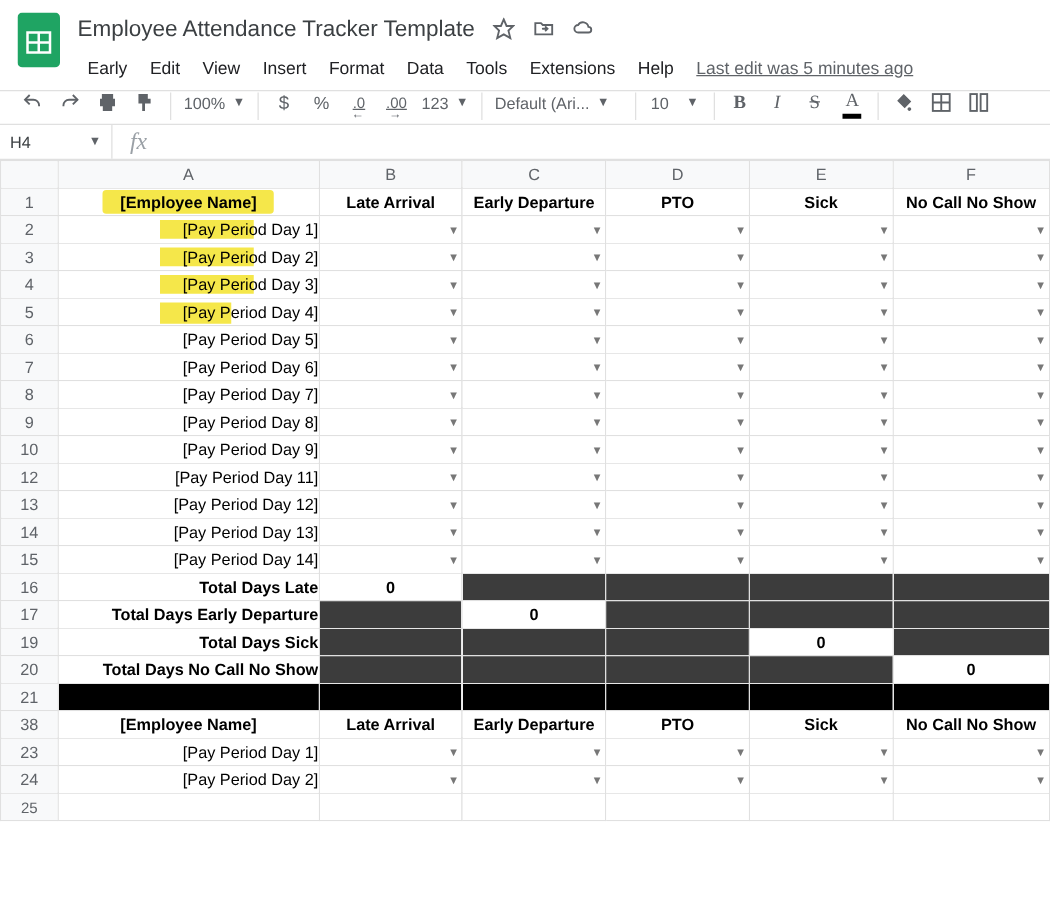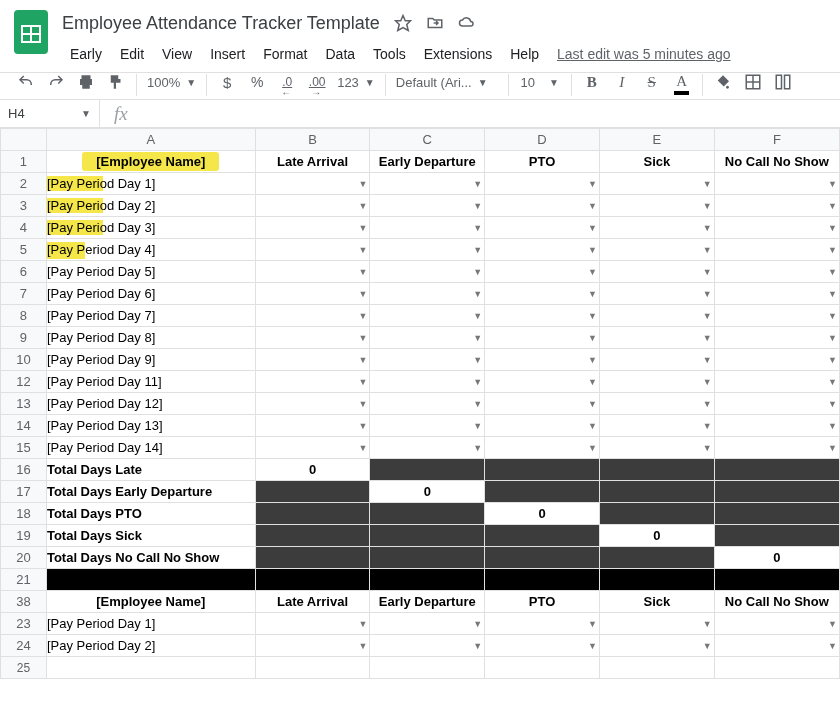--- a/index.html
+++ b/index.html
@@ -111,21 +111,21 @@
     height: 4px;
     background: #000;
   }
   .formula-bar {
     display: flex;
     align-items: center;
     border-bottom: 1px solid #e0e0e0;
     height: 28px;
   }
   .name-box {
-    width: 100px;
+    width: 90px;
     display: flex;
     align-items: center;
     justify-content: space-between;
     padding: 0 8px;
     border-right: 1px solid #e0e0e0;
     height: 100%;
     font-size: 13px;
     color: #3c4043;
   }
   .fx {
@@ -170,21 +170,21 @@
     overflow: hidden;
   }
   td.hdr-cell {
     font-weight: bold;
     text-align: center;
     border: 1px solid #000;
   }
   td.data-cell {
     border: 1px solid #000;
   }
-  td.left { text-align: left; }
+  td.left { text-align: right; }
   td.center { text-align: center; }
   td.dark { background: #3c3c3c; }
   td.black-row { background: #000; border:1px solid #000; }
   .dd {
     position: absolute;
     right: 2px;
     top: 50%;
     transform: translateY(-50%);
     font-size: 9px;
     color: #777;
@@ -640,29 +640,20 @@
         <tr>
           <th class="row-h">17</th>
           <td class="cell data-cell left" style="font-weight:bold">Total Days Early Departure</td>
           <td class="cell data-cell dark"></td>
           <td class="cell data-cell center" style="font-weight:bold">0</td>
           <td class="cell data-cell dark"></td>
           <td class="cell data-cell dark"></td>
           <td class="cell data-cell dark"></td>
         </tr>
         <tr>
-          <th class="row-h">18</th>
-          <td class="cell data-cell left" style="font-weight:bold">Total Days PTO</td>
-          <td class="cell data-cell dark"></td>
-          <td class="cell data-cell dark"></td>
-          <td class="cell data-cell center" style="font-weight:bold">0</td>
-          <td class="cell data-cell dark"></td>
-          <td class="cell data-cell dark"></td>
-        </tr>
-        <tr>
           <th class="row-h">19</th>
           <td class="cell data-cell left" style="font-weight:bold">Total Days Sick</td>
           <td class="cell data-cell dark"></td>
           <td class="cell data-cell dark"></td>
           <td class="cell data-cell dark"></td>
           <td class="cell data-cell center" style="font-weight:bold">0</td>
           <td class="cell data-cell dark"></td>
         </tr>
         <tr>
           <th class="row-h">20</th>

